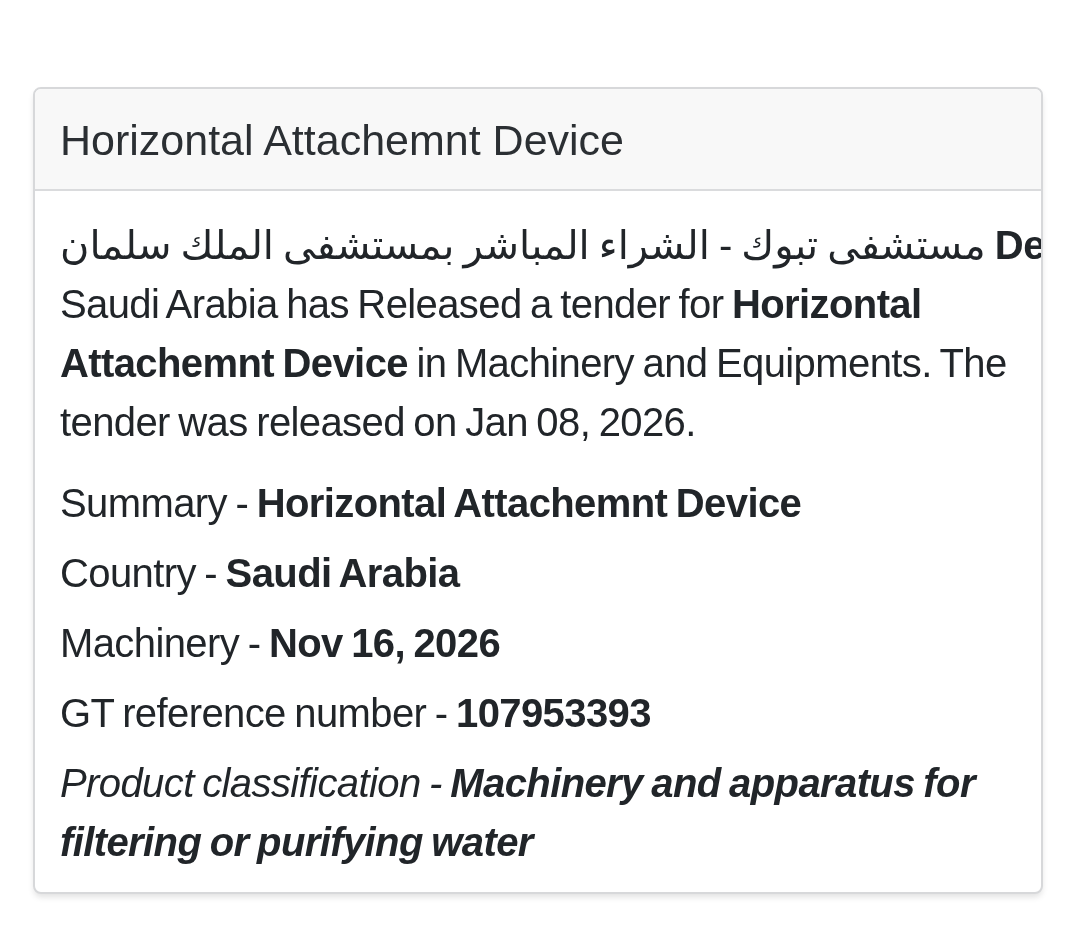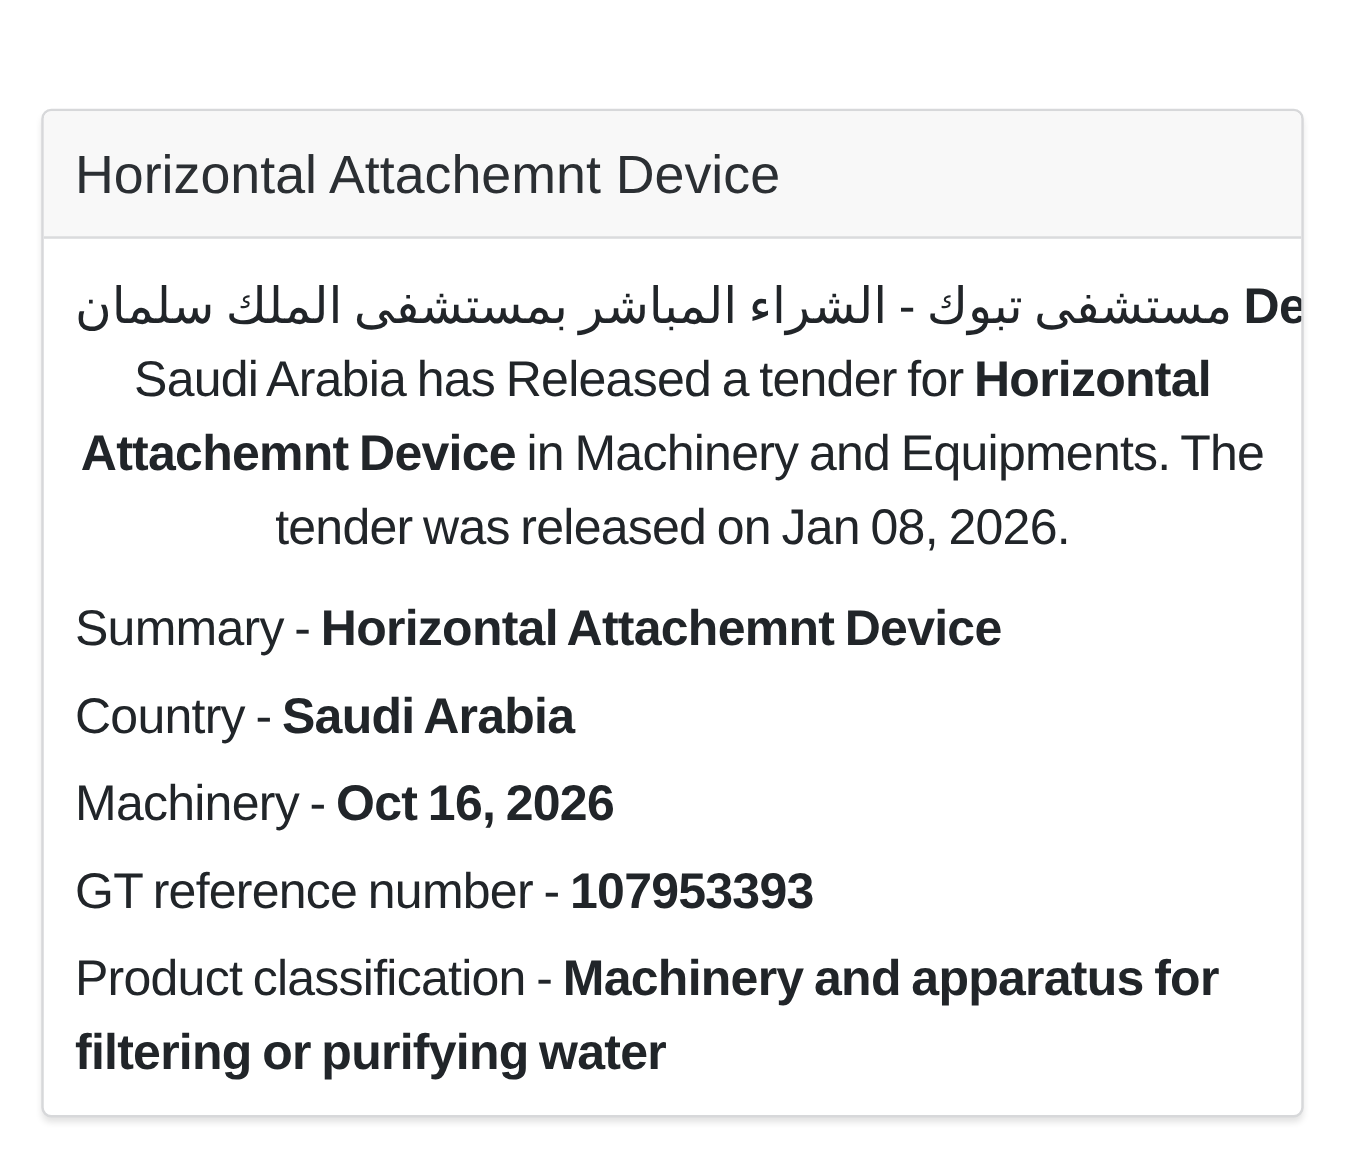--- a/index.html
+++ b/index.html
@@ -53,27 +53,27 @@
   .card-body p {
     margin: 0;
     line-height: 59px;
   }
   p.intro-line {
     margin: 0;
     white-space: nowrap;
   }
   p.desc {
     margin: 0 0 22px 0;
-    text-align: center;
   }
   p.field {
     margin: 0 0 11px 0;
   }
   p.field:last-child {
     margin-bottom: 4px;
+    font-style: italic;
   }
   b, strong {
     font-weight: 700;
   }
 </style>
 </head>
 <body>
 
 <div class="page">
   <section class="card">
@@ -85,21 +85,21 @@
     <div class="card-body">
 
       <p class="intro-line" dir="ltr"><span>مستشفى تبوك - الشراء المباشر بمستشفى الملك سلمان</span> <b>Details</b></p>
 
       <p class="desc"><span>Saudi Arabia has Released a tender for </span><b>Horizontal Attachemnt Device</b><span> in Machinery and Equipments. The tender was released on Jan 08, 2026.</span></p>
 
       <p class="field"><span>Summary</span><span> - </span><b>Horizontal Attachemnt Device</b></p>
 
       <p class="field"><span>Country</span><span> - </span><b>Saudi Arabia</b></p>
 
-      <p class="field"><span>Machinery</span><span> - </span><b>Oct 16, 2026</b></p>
+      <p class="field"><span>Machinery</span><span> - </span><b>Nov 16, 2026</b></p>
 
       <p class="field"><span>GT reference number</span><span> - </span><b>107953393</b></p>
 
       <p class="field"><span>Product classification</span><span> - </span><b>Machinery and apparatus for filtering or purifying water</b></p>
 
     </div>
   </section>
 </div>
 
 </body></html>

